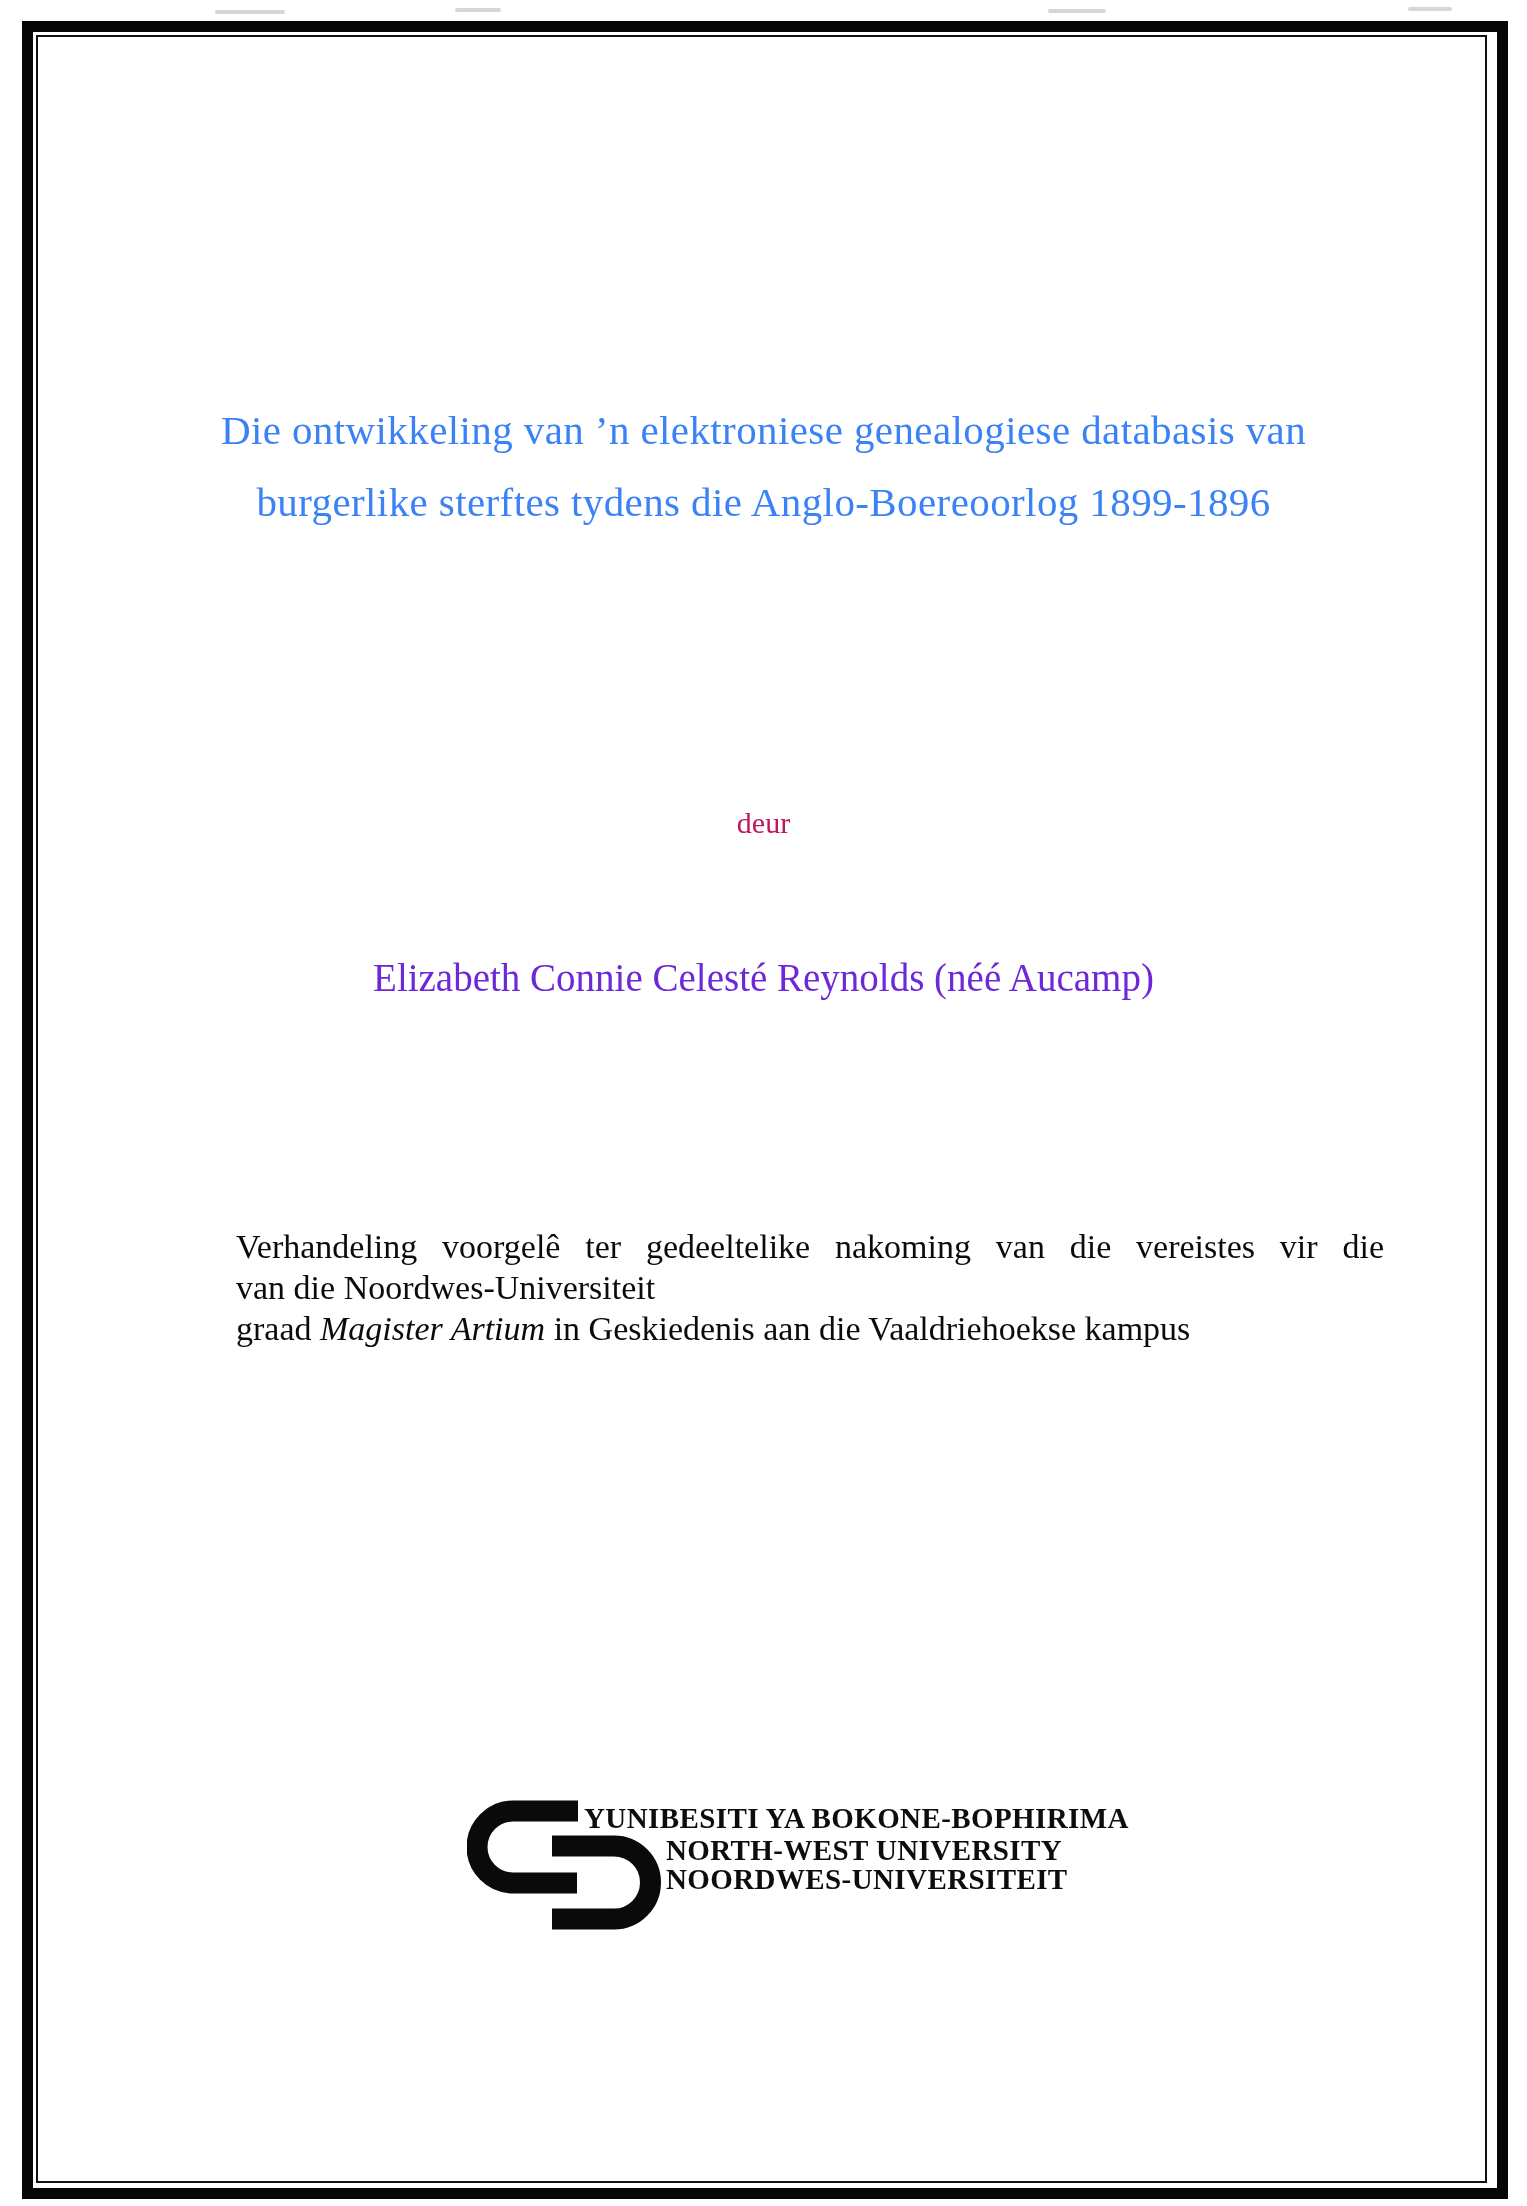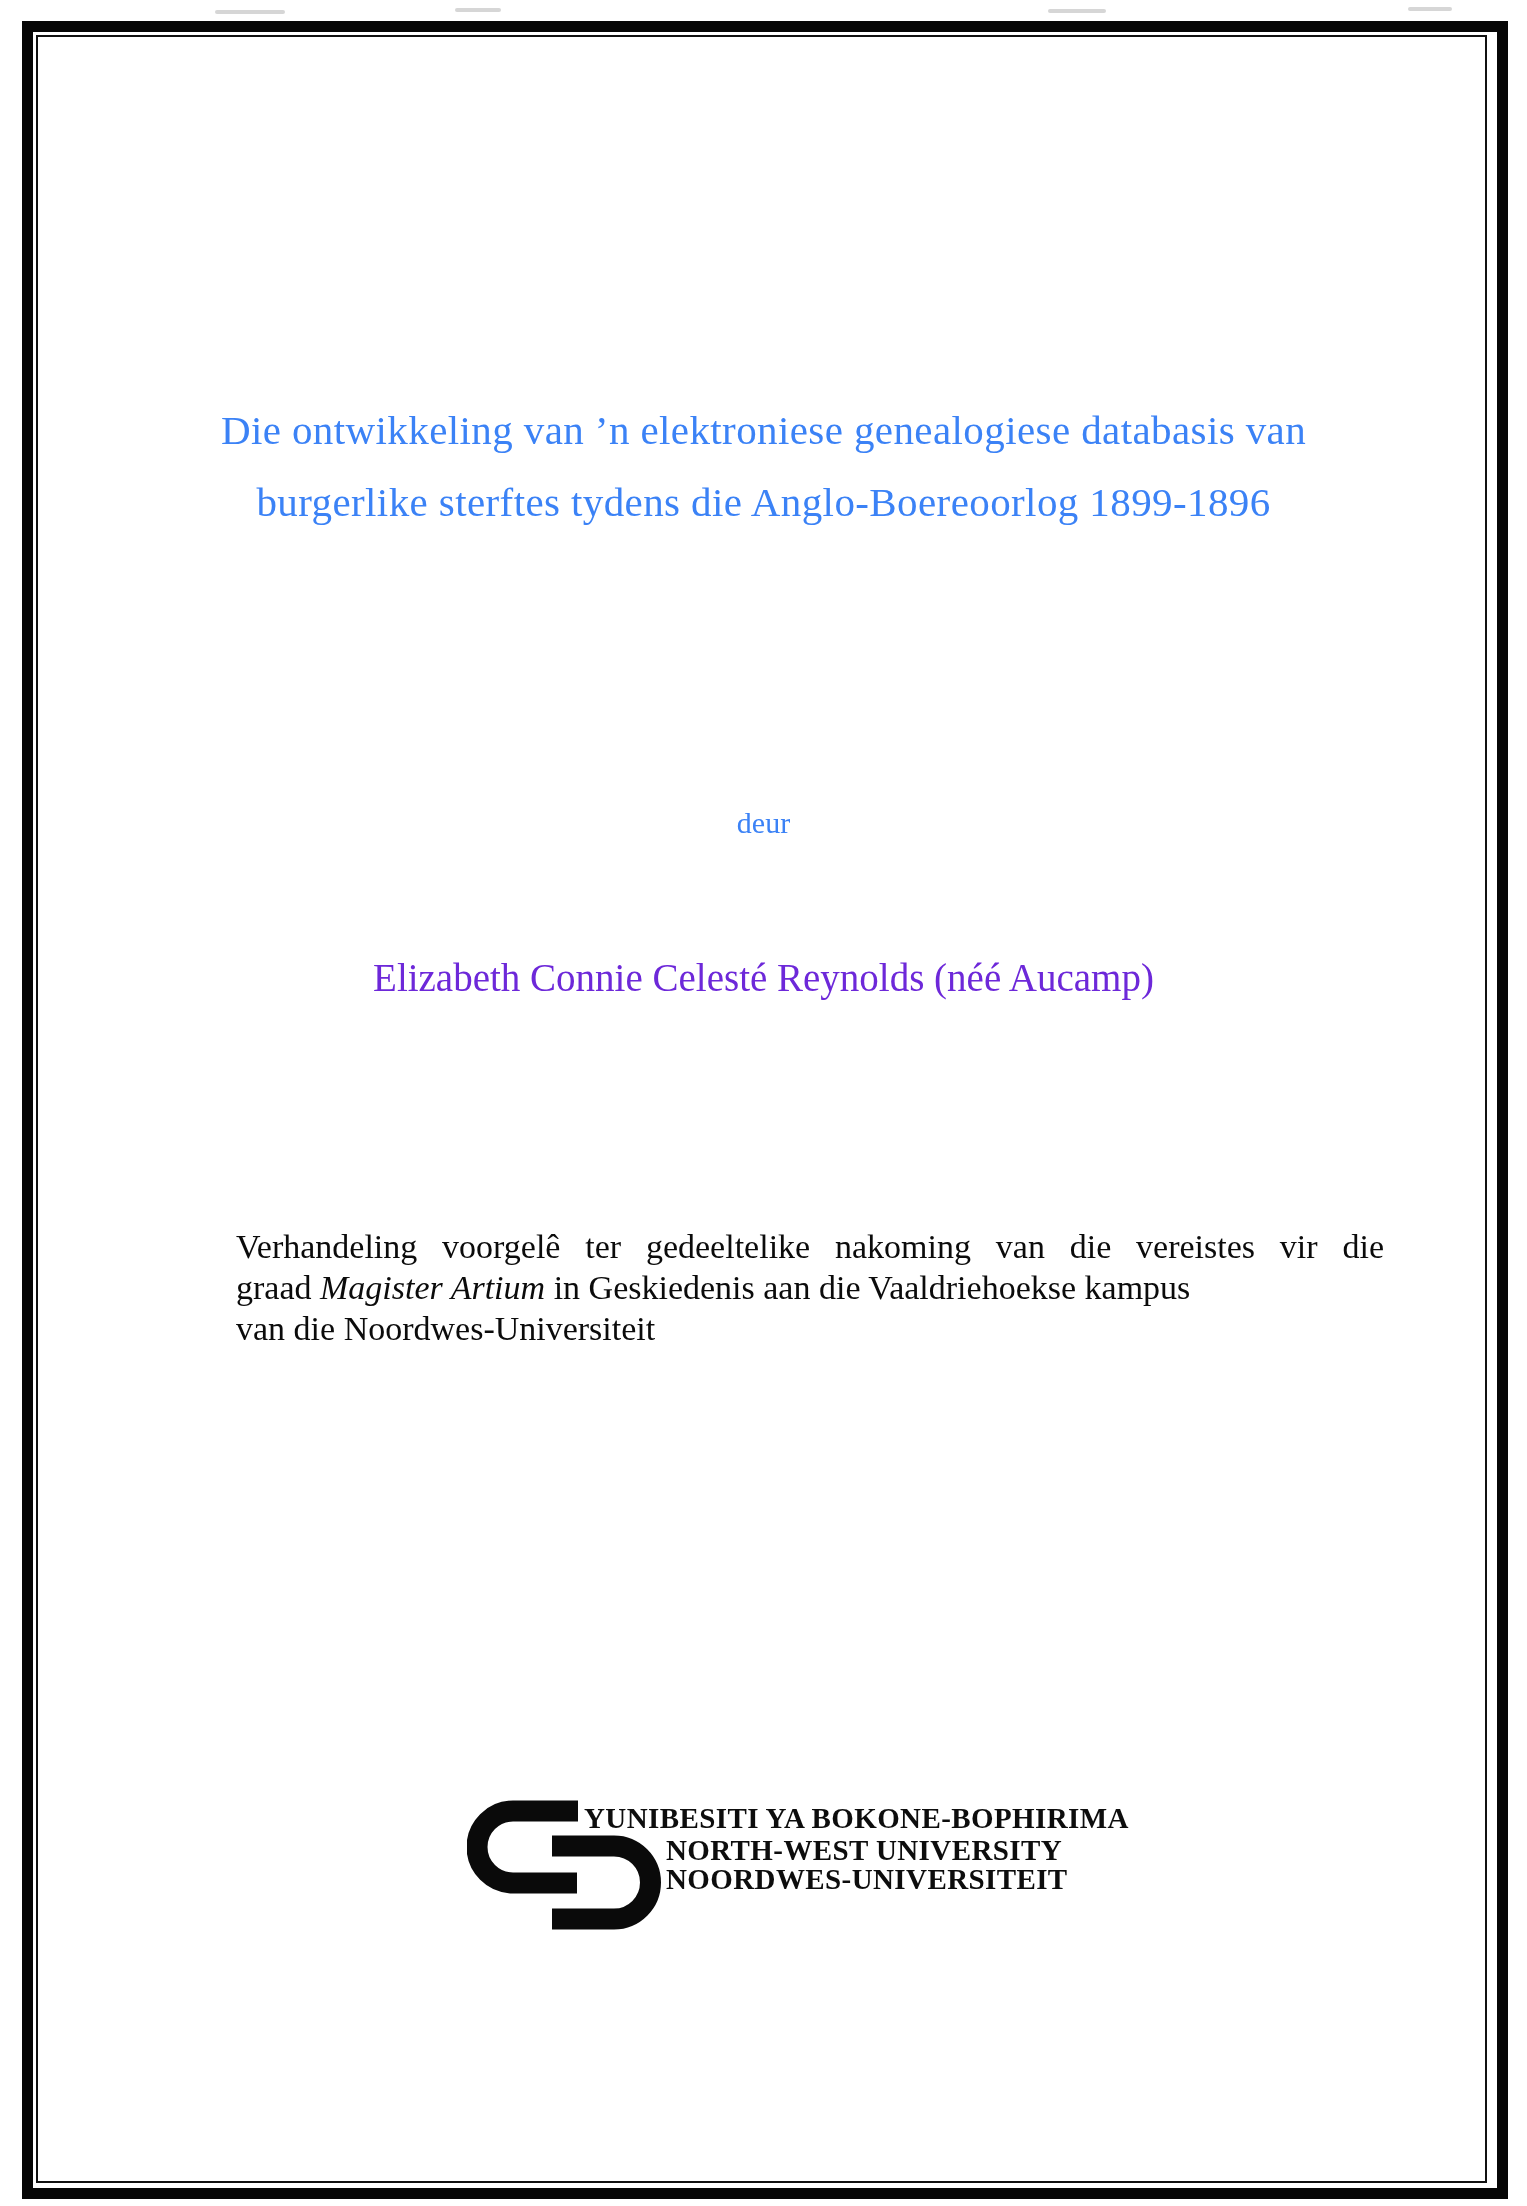--- a/index.html
+++ b/index.html
@@ -33,21 +33,21 @@
   .smudge.s4 { left: 1408px; top: 7px; width: 44px; height: 4px; }
 
   .thesis-title {
     position: absolute; left: 70px; top: 394px; width: 1387px;
     text-align: center;
     font-size: 41px; line-height: 72px; letter-spacing: 0.4px;
     color: #3b82f6;
   }
   .byline {
     position: absolute; left: 70px; top: 806px; width: 1387px;
-    text-align: center; font-size: 30px; color: #3b82f6;
+    text-align: center; font-size: 30px; color: #be185d;
   }
   .author {
     position: absolute; left: 70px; top: 955px; width: 1387px;
     text-align: center; font-size: 39px; color: #6d28d9;
   }
   .statement {
     position: absolute; left: 204px; top: 1226px; width: 1148px;
     font-size: 34px; line-height: 41px; color: #0b0b0b; margin-left: 32px;
   }
   .statement .jline { text-align: justify; text-align-last: justify; }
@@ -83,22 +83,22 @@
   <div>Die ontwikkeling van ’n elektroniese genealogiese databasis van</div>
   <div>burgerlike sterftes tydens die Anglo-Boereoorlog 1899-1896</div>
 </div>
 
 <div class="byline">deur</div>
 
 <div class="author">Elizabeth Connie Celesté Reynolds (néé Aucamp)</div>
 
 <div class="statement">
   <div class="jline">Verhandeling voorgelê ter gedeeltelike nakoming van die vereistes vir die</div>
+  <div>van die Noordwes-Universiteit</div>
   <div><span>graad </span><i>Magister Artium</i><span> in Geskiedenis aan die Vaaldriehoekse kampus</span></div>
-  <div>van die Noordwes-Universiteit</div>
 </div>
 
 <div class="supervisor-block">
 </div>
 
 <div class="logo">
   <svg width="194" height="132" viewBox="0 0 194 132" aria-hidden="true">
 
     <path d="M 85 120 H 147 A 36.5 36.5 0 0 0 147 47 H 85" fill="none" stroke="#0a0a0a" stroke-width="21"></path>
 

